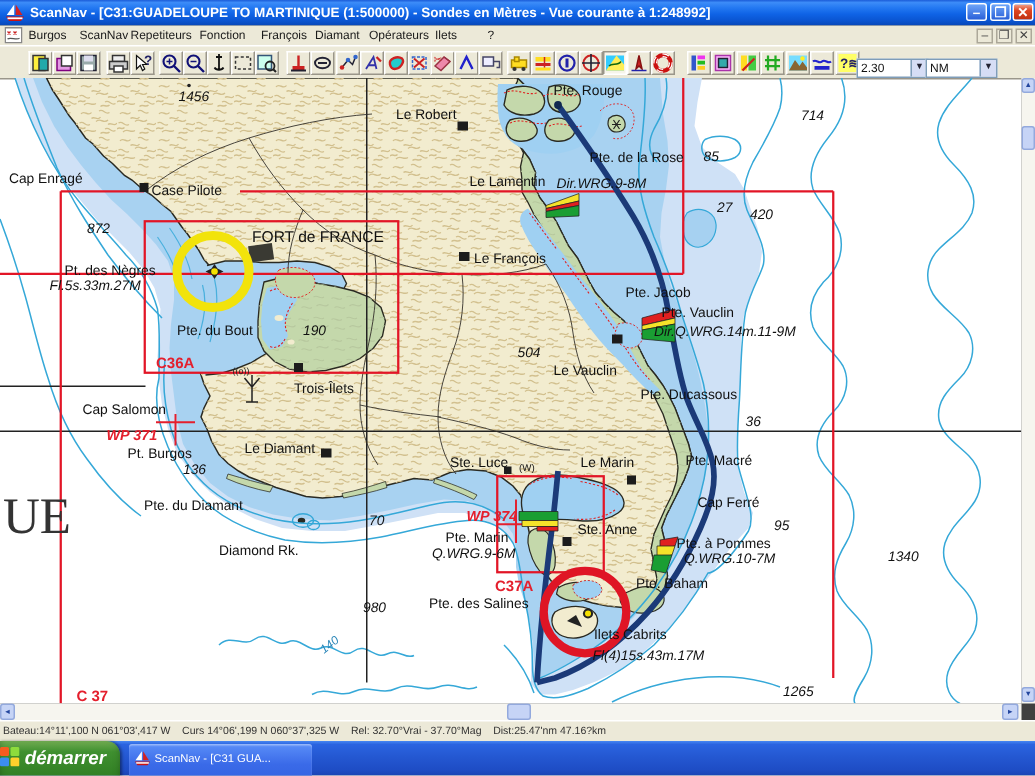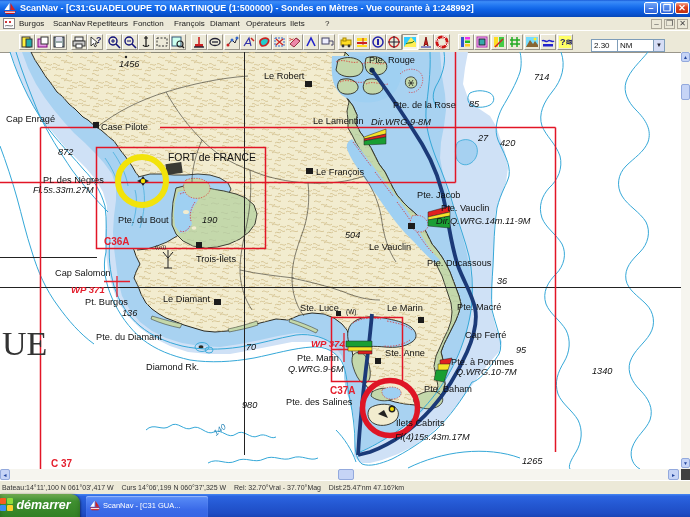--- a/index.html
+++ b/index.html
@@ -215,21 +215,21 @@
           <circle cx="10" cy="4" r="1.5" fill="#fe2"></circle>
         </svg></div>
     <div class="tb" style="left:540px"><svg width="14" height="14">
           <path d="M1 6 C3 4 5 8 7 6 C9 4 11 8 13 6" stroke="#22c" fill="none" stroke-width="1.4"></path>
           <rect x="2" y="9" width="10" height="2.5" fill="#22c"></rect>
         </svg></div>
     <div class="tb" style="left:557px"><svg width="14" height="14">
           <rect x="1" y="1" width="12" height="12" fill="#ff6"></rect>
           <text x="2" y="10" font-size="9" font-weight="bold" fill="#226">?≋</text>
         </svg></div>
-    <div class="combo" style="left:591px;width:48px">2.30<span class="cara">▼</span></div>
+    <div class="combo" style="left:571px;width:48px">2.30<span class="cara">▼</span></div>
     <div class="combo" style="left:617px;width:48px">NM<span class="cara">▼</span></div>
   </div>
   <div id="map">
   <svg width="681" height="417" viewBox="0 52 681 417">
   <defs>
     <pattern id="tex" width="26" height="18" patternUnits="userSpaceOnUse">
       <path d="M2 4 C4 1 7 6 9 3 M14 2 C17 0 18 5 21 3 M1 10 C4 8 5 13 8 11 M12 9 C15 6 17 11 20 8 M18 14 C21 12 22 17 25 15 M4 16 C7 13 9 17 12 15 M9 7 C11 5 13 9 15 6 M20 11 C22 9 24 13 26 10 M0 14 C2 12 3 15 5 13 M15 17 C17 15 19 18 21 16" stroke="#d2c08e" stroke-width="0.9" fill="none"></path>
     </pattern>
     <pattern id="tex2" width="22" height="14" patternUnits="userSpaceOnUse">
       <path d="M1 3 C3 1 5 5 8 3 M11 2 C14 0 15 4 18 2 M3 9 C6 7 7 11 10 9 M13 8 C16 5 18 10 21 7" stroke="#b7c89e" stroke-width="0.8" fill="none"></path>

